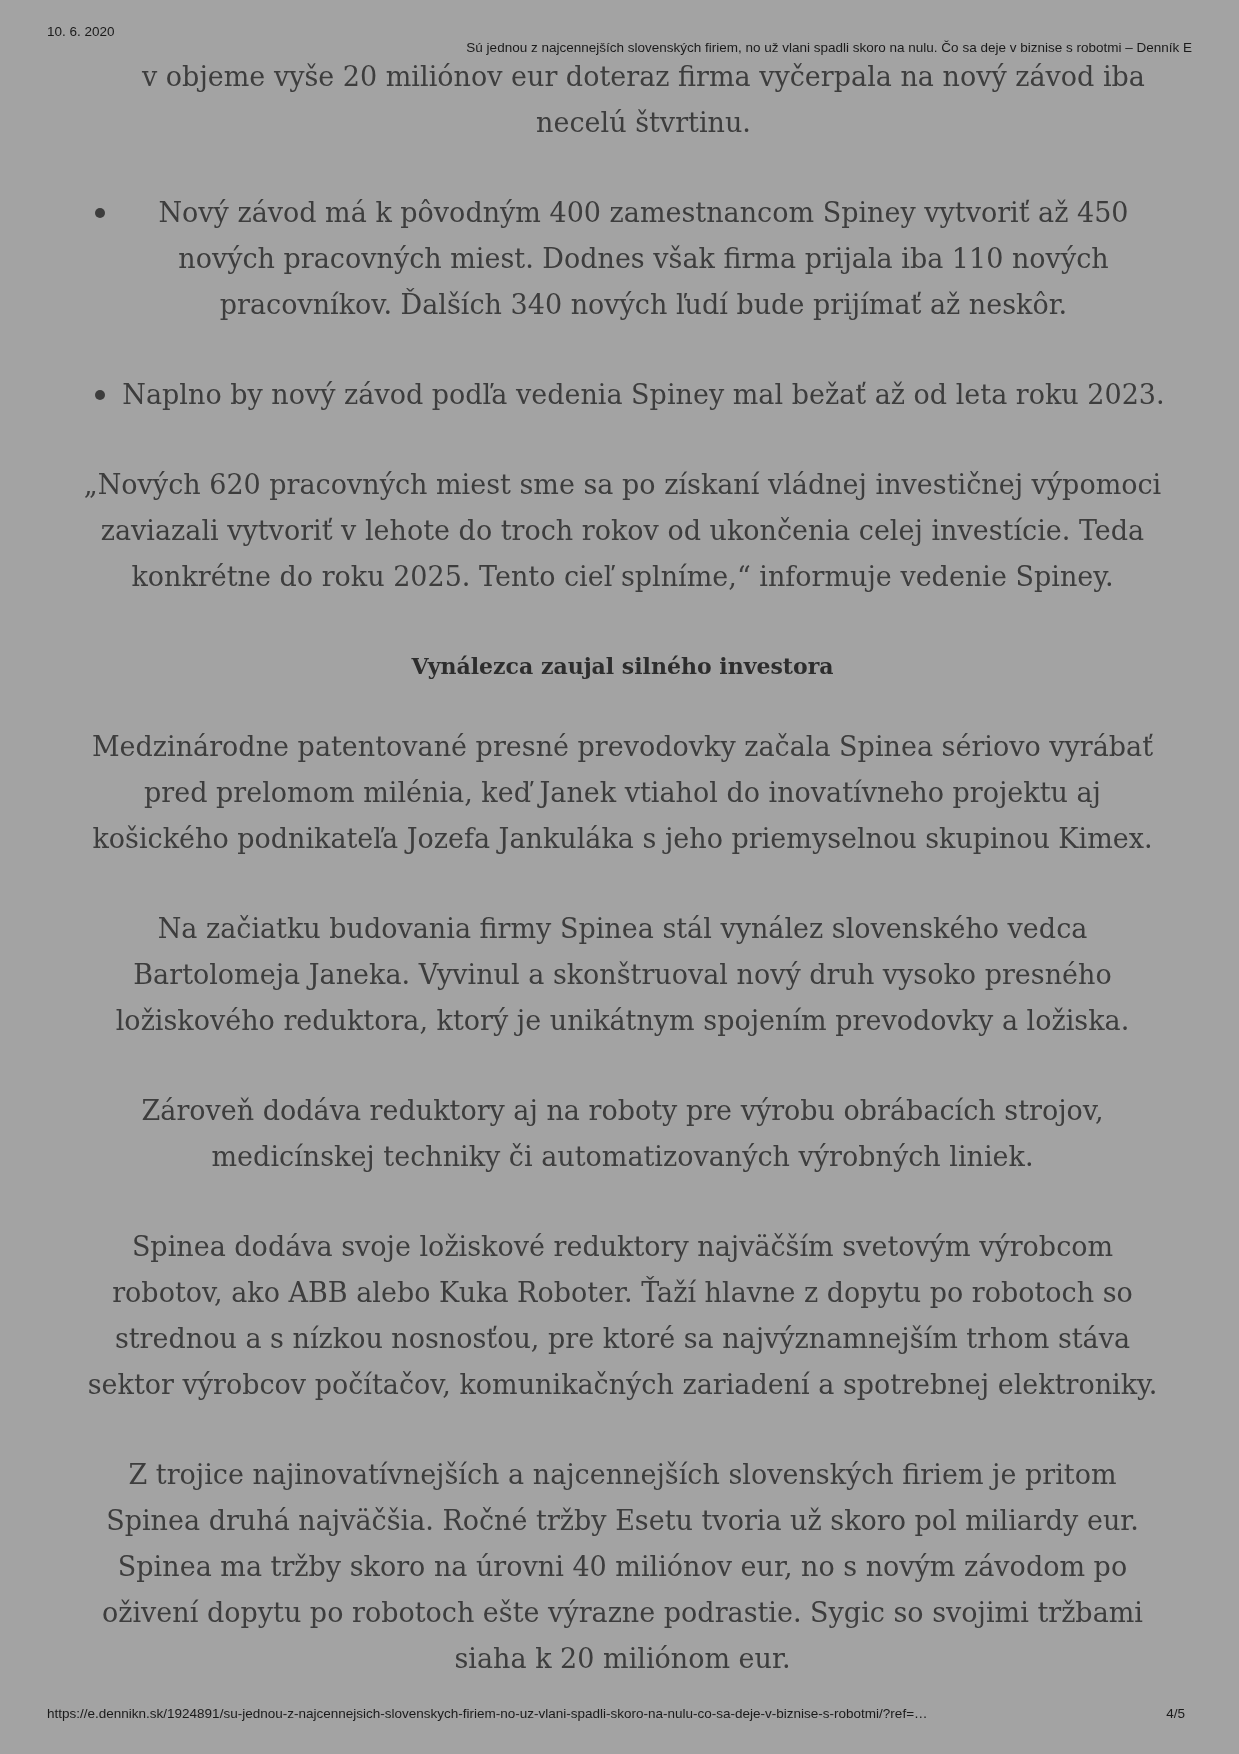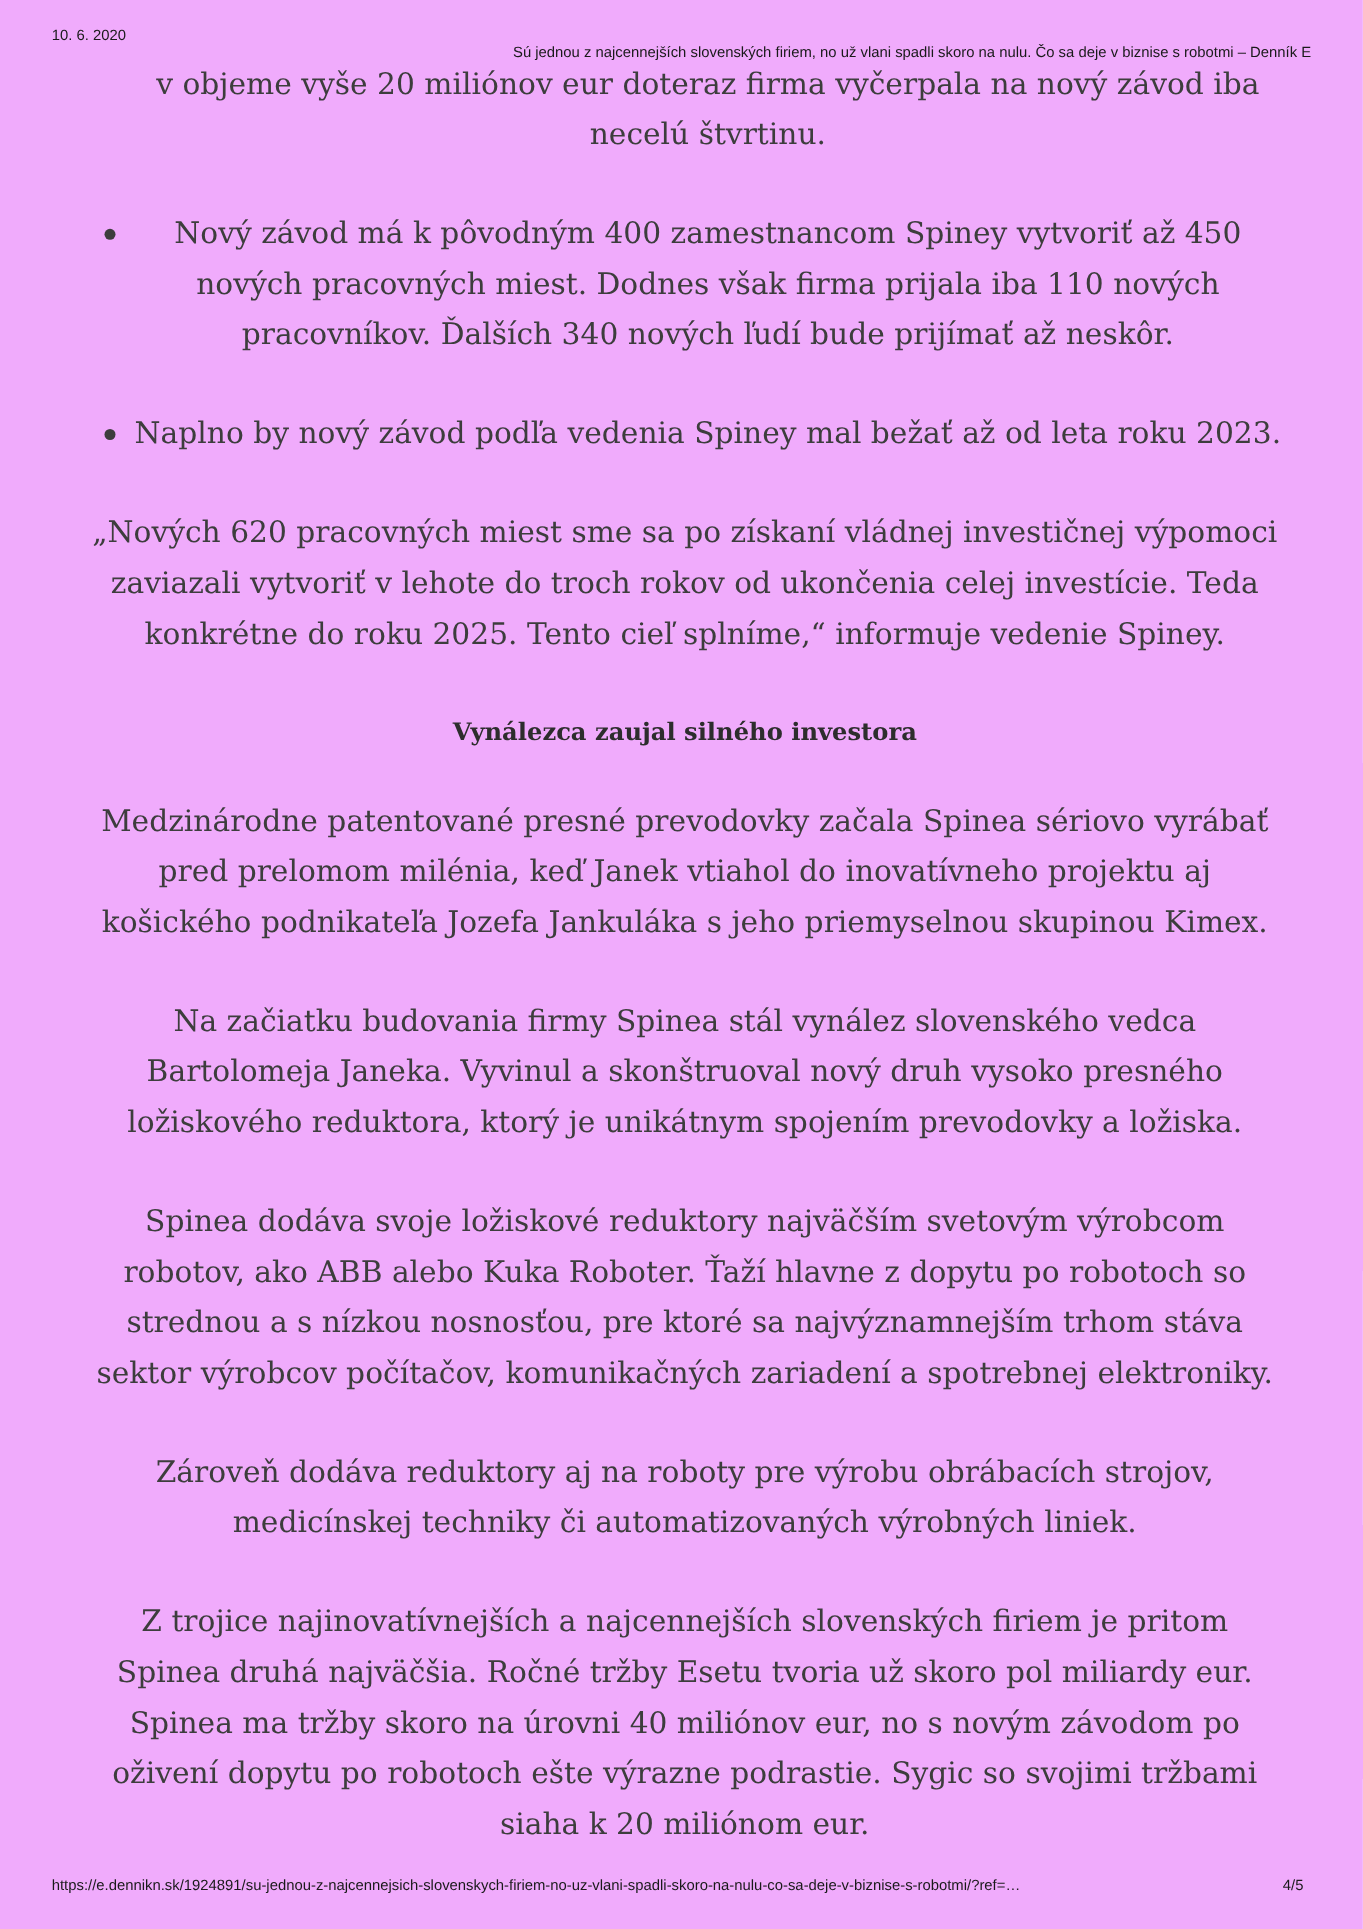--- a/index.html
+++ b/index.html
@@ -1,20 +1,20 @@
 <!DOCTYPE html>
 <html lang="sk"><head>
 <meta charset="utf-8">
 <style>
   html, body { margin: 0; padding: 0; background: #ffffff; }
   .page {
     position: relative;
     width: 1239px;
     height: 1754px;
-    background: #f0abfc;
+    background: #a3a3a3;
     overflow: hidden;
   }
   
   .print-header {
     position: absolute;
     top: 24px;
     left: 47px;
     right: 47px;
     font-family: "Liberation Sans", sans-serif;
     font-size: 13.5px;
@@ -117,22 +117,22 @@
         <span>Naplno by nový závod podľa vedenia Spiney mal bežať až od leta roku 2023.</span>
       </li>
     </ul>
 
     <p>„Nových 620 pracovných miest sme sa po získaní vládnej investičnej výpomoci zaviazali vytvoriť v lehote do troch rokov od ukončenia celej investície. Teda konkrétne do roku 2025. Tento cieľ splníme,“ informuje vedenie Spiney.</p>
 
     <h2>Vynálezca zaujal silného investora</h2>
 
     <p>Medzinárodne patentované presné prevodovky začala Spinea sériovo vyrábať pred prelomom milénia, keď Janek vtiahol do inovatívneho projektu aj košického podnikateľa Jozefa Jankuláka s jeho priemyselnou skupinou Kimex.</p>
     <p>Na začiatku budovania firmy Spinea stál vynález slovenského vedca Bartolomeja Janeka. Vyvinul a skonštruoval nový druh vysoko presného ložiskového reduktora, ktorý je unikátnym spojením prevodovky a ložiska.</p>
+    <p>Zároveň dodáva reduktory aj na roboty pre výrobu obrábacích strojov, medicínskej techniky či automatizovaných výrobných liniek.</p>
     <p>Spinea dodáva svoje ložiskové reduktory najväčším svetovým výrobcom robotov, ako ABB alebo Kuka Roboter. Ťaží hlavne z dopytu po robotoch so strednou a s nízkou nosnosťou, pre ktoré sa najvýznamnejším trhom stáva sektor výrobcov počítačov, komunikačných zariadení a spotrebnej elektroniky.</p>
-    <p>Zároveň dodáva reduktory aj na roboty pre výrobu obrábacích strojov, medicínskej techniky či automatizovaných výrobných liniek.</p>
     <p>Z trojice najinovatívnejších a najcennejších slovenských firiem je pritom Spinea druhá najväčšia. Ročné tržby Esetu tvoria už skoro pol miliardy eur. Spinea ma tržby skoro na úrovni 40 miliónov eur, no s novým závodom po oživení dopytu po robotoch ešte výrazne podrastie. Sygic so svojimi tržbami siaha k 20 miliónom eur.</p>
 
   </div>
 
   <div class="print-footer">
     <span class="url">https://e.dennikn.sk/1924891/su-jednou-z-najcennejsich-slovenskych-firiem-no-uz-vlani-spadli-skoro-na-nulu-co-sa-deje-v-biznise-s-robotmi/?ref=…</span>
     <span class="pagenum">4/5</span>
   </div>
 
 </div>

